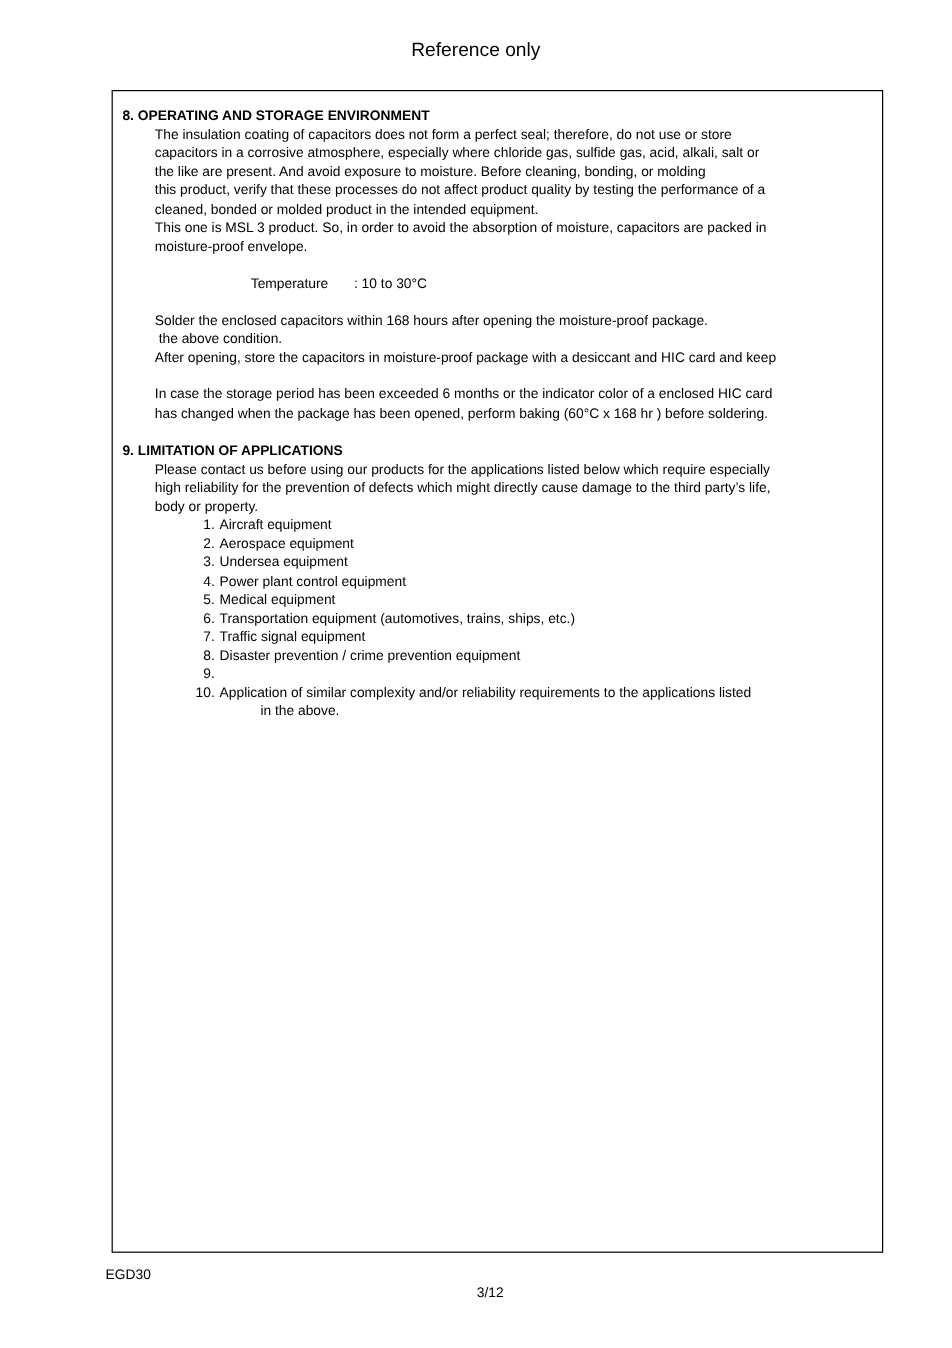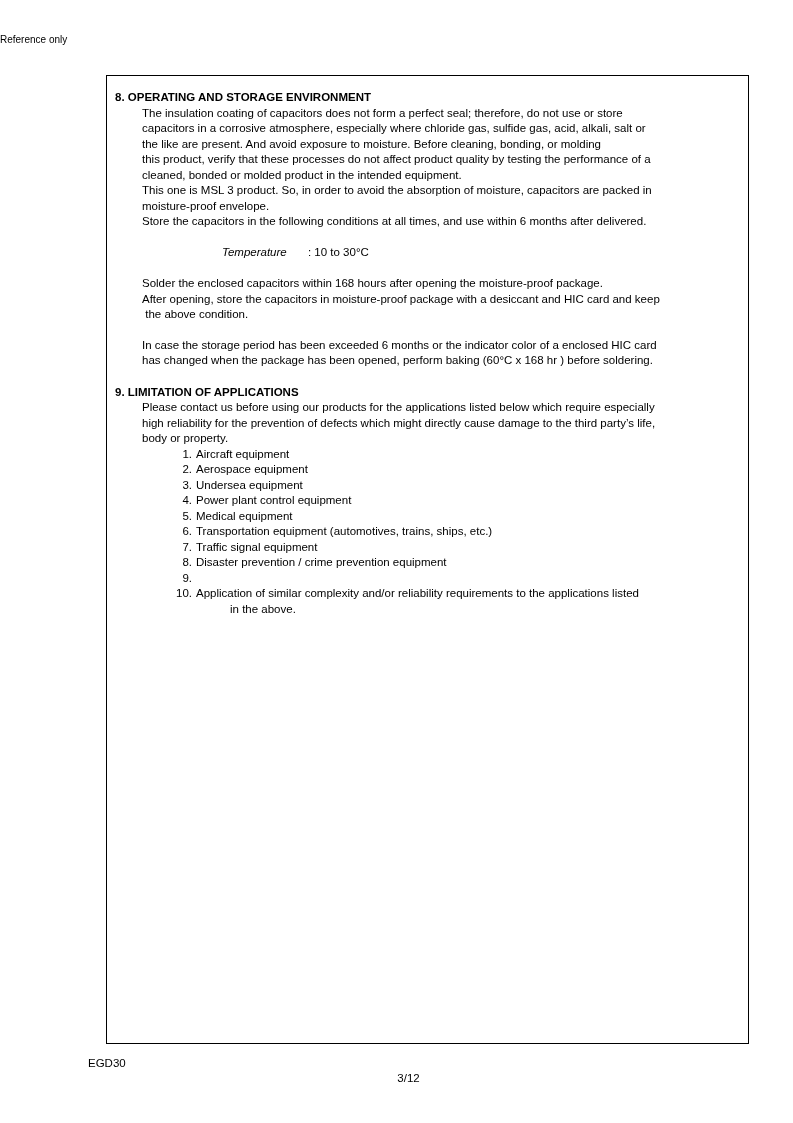--- a/index.html
+++ b/index.html
@@ -13,32 +13,32 @@
     position: relative;
     font-family: "Liberation Sans", sans-serif;
     color: #000000;
     -webkit-font-smoothing: antialiased;
   }
   .watermark {
     position: absolute;
     top: 34px;
     left: 0;
     width: 100%;
-    font-size: 10px;
+    text-align: center;
+    font-size: 16px;
   }
   .doc-box {
     position: absolute;
     left: 93px;
     top: 75px;
     width: 641px;
     height: 967px;
     border: 1.7px solid #000000;
     box-sizing: content-box;
     overflow: hidden;
-    margin-left: 13px;
   }
   .box-inner {
     padding: 14px 6px 0 8px;
     font-size: 11.5px;
     line-height: 15.5px;
   }
   .sec-heading {
     font-weight: bold;
     white-space: pre-wrap;
   }
@@ -49,21 +49,20 @@
     white-space: pre-wrap;
   }
   .conditions {
     margin-left: 48px;
   }
   .cond-row { white-space: pre-wrap; }
   .cond-label {
     display: inline-block;
     width: 86px;
     white-space: pre-wrap;
-    font-style: italic;
   }
   .gap-para { margin-top: 15px; }
   .sec9-heading { margin-top: 16px; }
   .app-list { margin-left: 30px; }
   .app-item { display: flex; }
   .app-num {
     width: 20px;
     text-align: right;
     flex: 0 0 20px;
     white-space: pre-wrap;
@@ -102,31 +101,30 @@
 
     <div class="sec-heading">8. OPERATING AND STORAGE ENVIRONMENT</div>
     <div class="sec-body">
       <div class="line">The insulation coating of capacitors does not form a perfect seal; therefore, do not use or store</div>
       <div class="line">capacitors in a corrosive atmosphere, especially where chloride gas, sulfide gas, acid, alkali, salt or</div>
       <div class="line">the like are present. And avoid exposure to moisture. Before cleaning, bonding, or molding</div>
       <div class="line">this product, verify that these processes do not affect product quality by testing the performance of a</div>
       <div class="line">cleaned, bonded or molded product in the intended equipment.</div>
       <div class="line">This one is MSL 3 product. So, in order to avoid the absorption of moisture, capacitors are packed in</div>
       <div class="line">moisture-proof envelope.</div>
-      <div class="line">Store the capacitors in the following conditions at all times, and use within 6 months after delivered.</div>
 
       <div class="conditions">
         <div class="cond-row">
           <span class="cond-label">Temperature</span><span>: 10 to 30°C</span>
         </div>
       </div>
 
       <div class="line">Solder the enclosed capacitors within 168 hours after opening the moisture-proof package.</div>
+      <div class="line"> the above condition.</div>
       <div class="line">After opening, store the capacitors in moisture-proof package with a desiccant and HIC card and keep</div>
-      <div class="line"> the above condition.</div>
 
       <div class="gap-para">
         <div class="line">In case the storage period has been exceeded 6 months or the indicator color of a enclosed HIC card</div>
         <div class="line">has changed when the package has been opened, perform baking (60°C x 168 hr ) before soldering.</div>
       </div>
     </div>
 
     <div class="sec-heading sec9-heading">9. LIMITATION OF APPLICATIONS</div>
     <div class="sec-body">
       <div class="line">Please contact us before using our products for the applications listed below which require especially</div>

